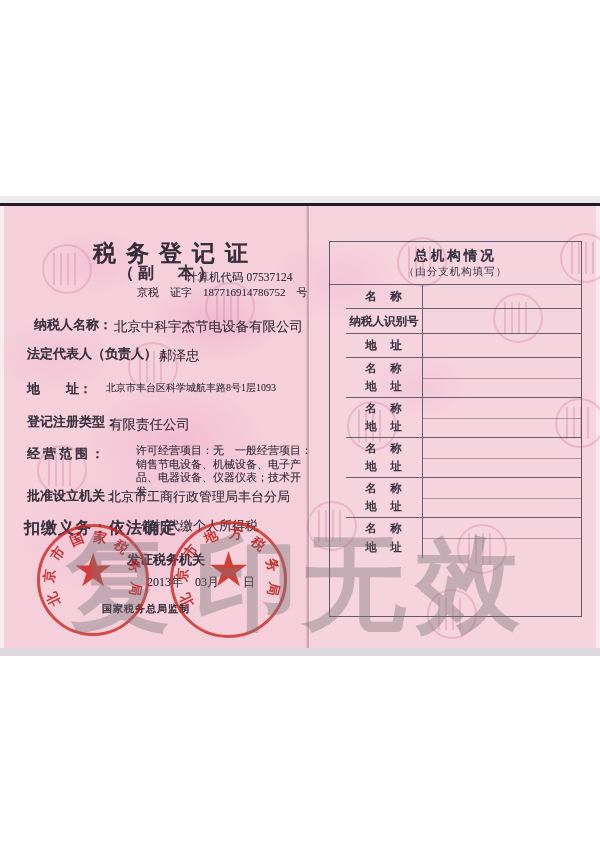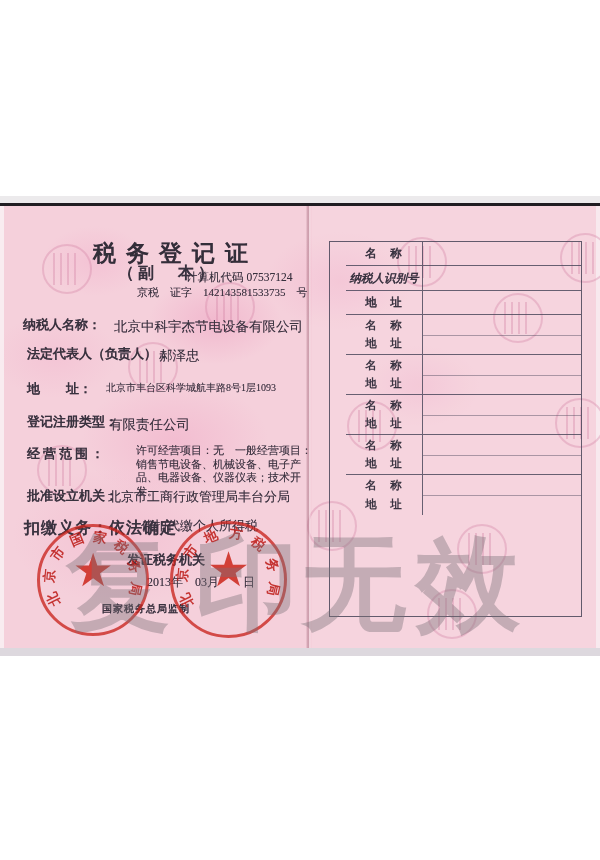--- a/index.html
+++ b/index.html
@@ -91,23 +91,23 @@
 <div class="emblem" style="left:128px;top:342px;"></div>
 <div class="emblem" style="left:347px;top:401px;"></div>
 <div class="emblem" style="left:555px;top:398px;"></div>
 <div class="emblem" style="left:307px;top:501px;"></div>
 <div class="emblem" style="left:457px;top:524px;"></div>
 <div class="emblem" style="left:427px;top:589px;"></div>
 
 <div class="txt cert-title">税务登记证</div>
 <div class="txt cert-sub">（副　本）</div>
 <div class="txt comp-code">计算机代码 07537124</div>
-<div class="txt serial">京税　证字　142143581533735　号</div>
-
-<div class="txt f-label" style="left:23px;top:316px;">纳税人名称：</div>
+<div class="txt serial">京税　证字　187716914786752　号</div>
+
+<div class="txt f-label" style="left:34px;top:316px;">纳税人名称：</div>
 <div class="txt f-value" style="left:114px;top:318px;">北京中科宇杰节电设备有限公司</div>
 
 <div class="txt f-label" style="left:27px;top:345px;">法定代表人（负责人）：</div>
 <div class="txt f-value" style="left:159px;top:347px;">郝泽忠</div>
 
 <div class="txt f-label" style="left:27px;top:380px;">地　　址：</div>
 <div class="txt f-value" style="left:106px;top:381px;font-size:10px;">北京市丰台区科学城航丰路8号1层1093</div>
 
 <div class="txt f-label" style="left:27px;top:413px;">登记注册类型：</div>
 <div class="txt f-value" style="left:109px;top:416px;">有限责任公司</div>
@@ -119,25 +119,29 @@
 <div class="txt f-value" style="left:108px;top:488px;font-size:13px;">北京市工商行政管理局丰台分局</div>
 
 <div class="txt f-label" style="left:24px;top:518px;font-size:16px;letter-spacing:1px;">扣缴义务：依法确定</div>
 <div class="txt f-value" style="left:141px;top:517px;font-size:13px;">代扣代缴个人所得税</div>
 
 <div class="txt issuer">发证税务机关</div>
 <div class="txt issue-date">2013年　03月　　日</div>
 <div class="txt footer-line">国家税务总局监制</div>
 
 <div class="panel">
+  <div class="p-header">
+    <div class="p-title">总机构情况</div>
+    <div class="p-sub">（由分支机构填写）</div>
+  </div>
   <div class="p-row" style="height:24px;">
     <div class="p-label">名　称</div>
     <div class="p-value"></div>
   </div>
-  <div class="p-row" style="height:25px;font-style:italic;">
+  <div class="p-row" style="height:25px;">
     <div class="p-label" style="letter-spacing:0;">纳税人识别号</div>
     <div class="p-value"></div>
   </div>
   <div class="p-row" style="height:24px;">
     <div class="p-label">地　址</div>
     <div class="p-value"></div>
   </div>
   <div id="branch-rows">
       <div class="p-row" style="height: 40px;">
         <div class="pair-label">

